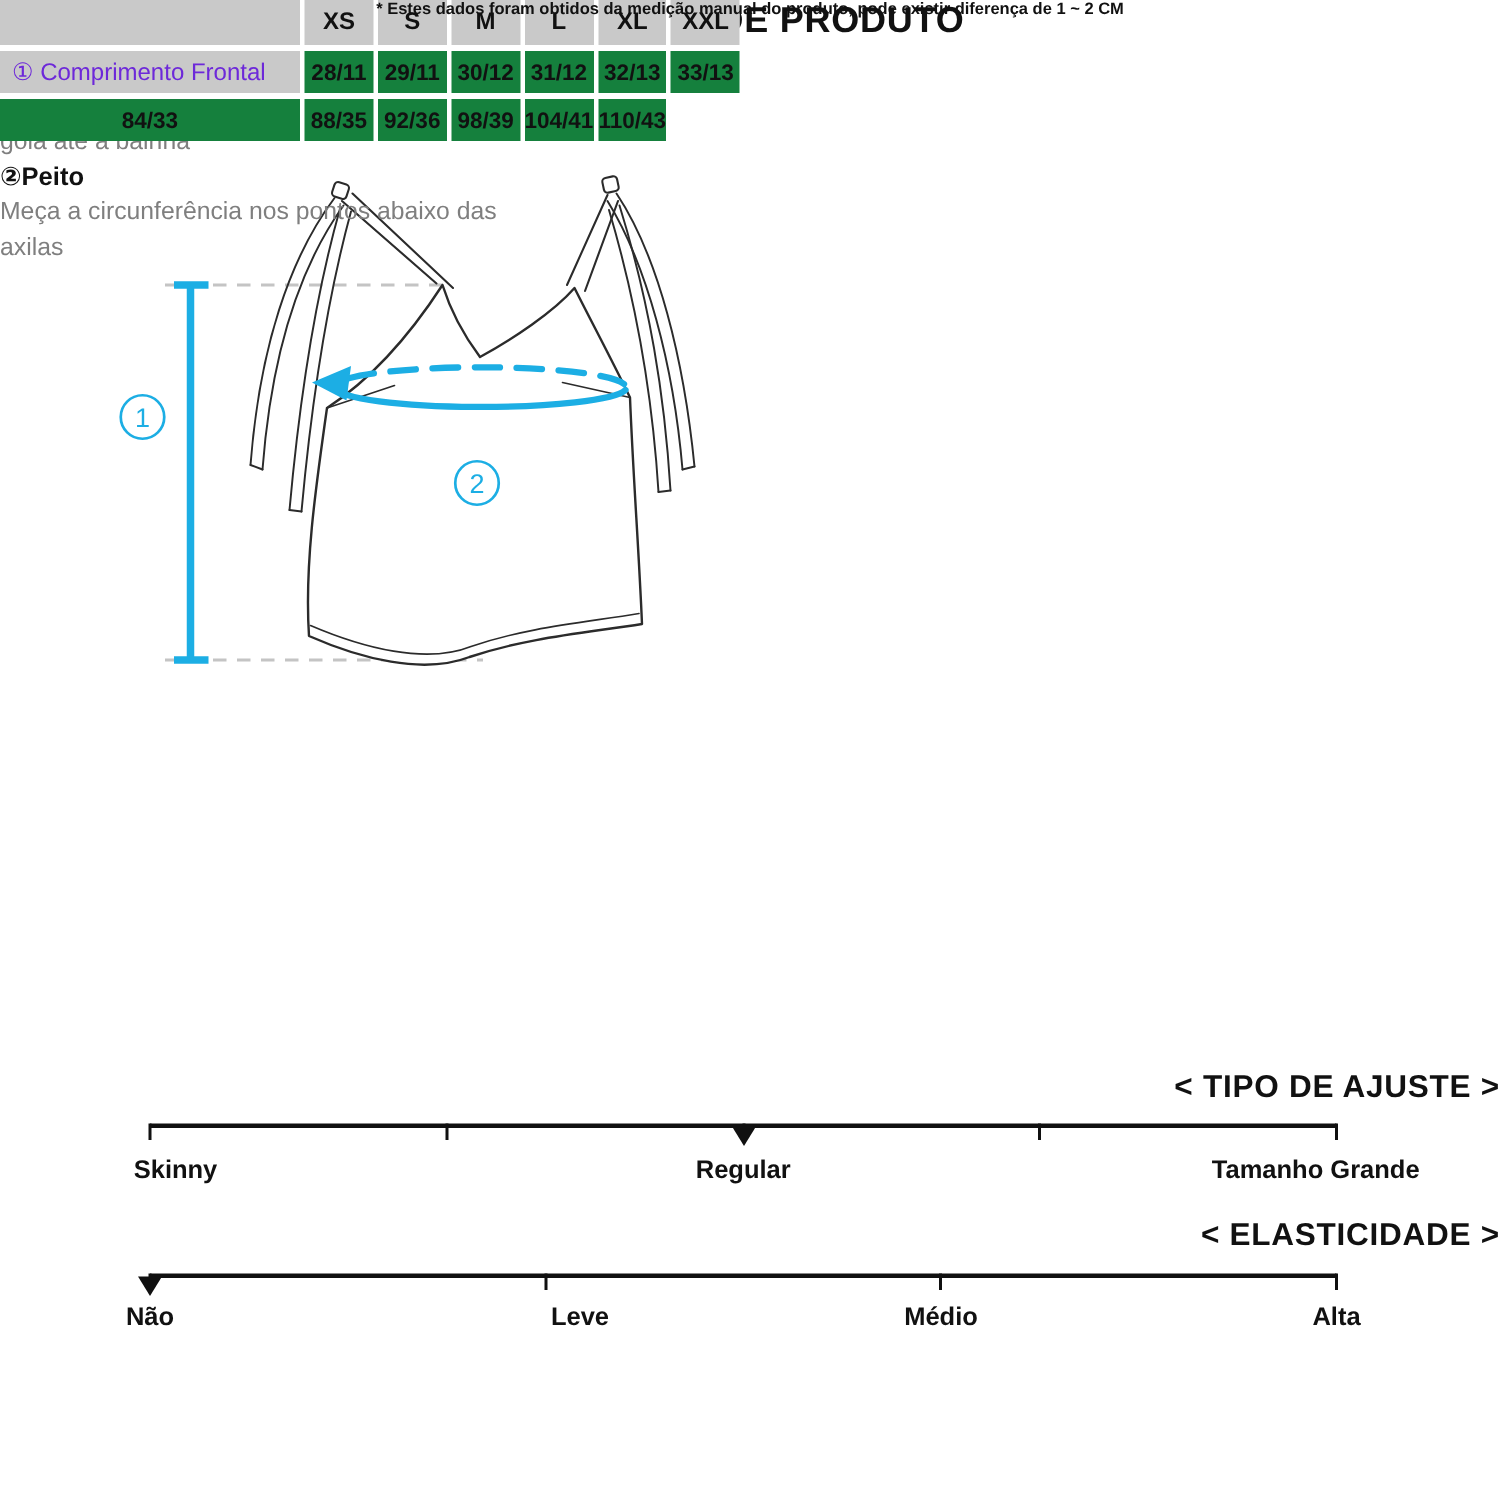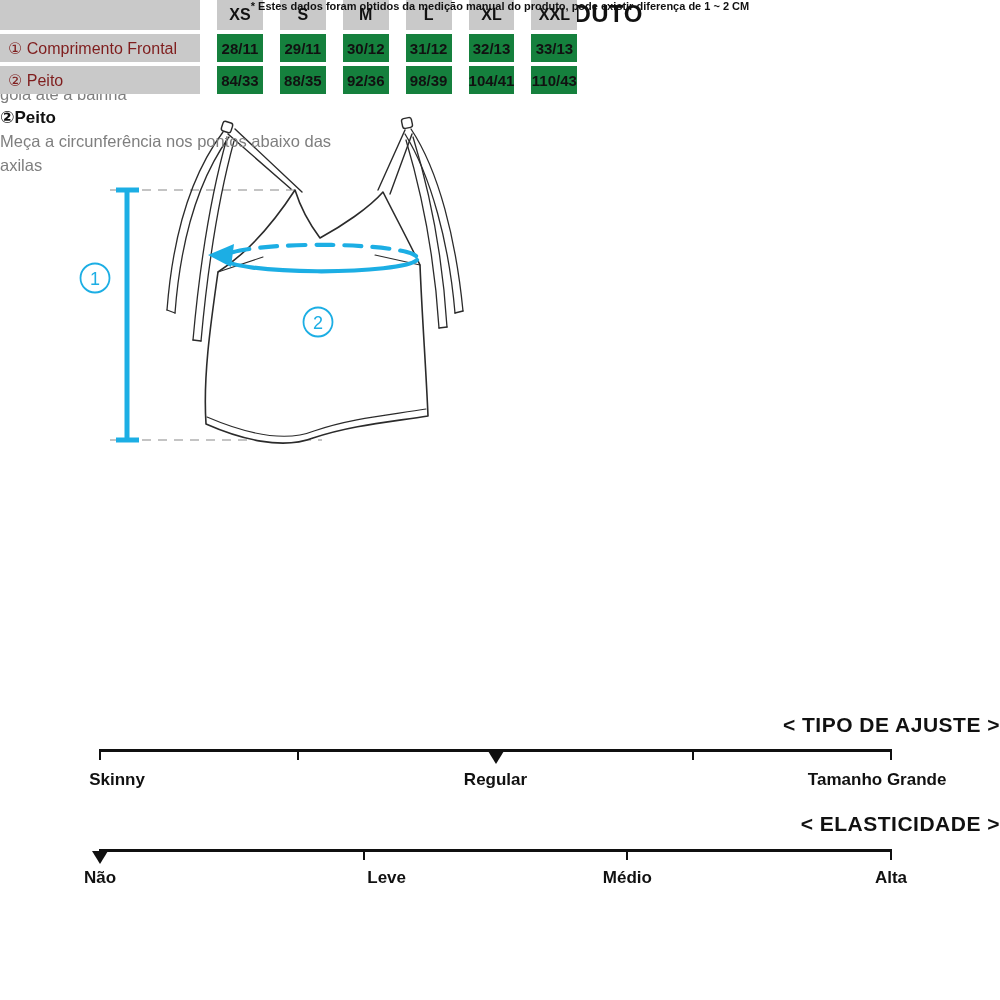--- a/index.html
+++ b/index.html
@@ -28,27 +28,27 @@
   .guide { left:533; top:184; width:430; }
   .guide-heading { font-size:19px; font-weight:bold; margin-bottom:13px; }
   .guide-label { font-size:17px; font-weight:bold; line-height:24px; }
   .guide-desc { font-size:16.5px; line-height:23.5px; color:#7f7f7f; width:352px; }
 
   
   .unit-label { left:55; top:459; width:890; text-align:right; font-size:15px; font-weight:bold; }
   .size-table {
     left:55; top:490; width:890;
     display:grid; grid-template-columns:200px repeat(6,1fr);
-    gap:4px 17px; background:#fff;
+    gap:4px 3px; background:#fff;
   }
   .cell { display:flex; align-items:center; justify-content:center; }
   .cell.head { background:#c9c9c9; height:30px; font-size:16px; font-weight:bold; }
   .cell.rowlabel {
     background:#c9c9c9; height:28px; justify-content:flex-start;
-    padding-left:8px; font-size:16px; color:#7f1d1d;
+    padding-left:8px; font-size:16px; color:#6d28d9;
   }
   .cell.val { background:#15803d; height:28px; font-size:15px; font-weight:bold; }
 
   .footnote { left:0; top:635; width:1000px; text-align:center; font-size:11px; font-weight:bold; }
 
   
   .scale-title { left:0; width:1000px; text-align:right; font-size:21px; font-weight:bold; letter-spacing:.5px; }
   .scale-line { left:100px; width:791px; height:3px; background:#101010; }
   .tick { position:absolute; top:0; width:2px; height:11px; background:#101010; transform:translateX(-1px); }
   .pointer {
@@ -153,21 +153,20 @@
   <div class="cell head">XXL</div>
 
   <div class="cell rowlabel">① Comprimento Frontal</div>
   <div class="cell val">28/11</div>
   <div class="cell val">29/11</div>
   <div class="cell val">30/12</div>
   <div class="cell val">31/12</div>
   <div class="cell val">32/13</div>
   <div class="cell val">33/13</div>
 
-  <div class="cell rowlabel">② Peito</div>
   <div class="cell val">84/33</div>
   <div class="cell val">88/35</div>
   <div class="cell val">92/36</div>
   <div class="cell val">98/39</div>
   <div class="cell val">104/41</div>
   <div class="cell val">110/43</div>
 </div>
 
 <div class="abs footnote">* Estes dados foram obtidos da medição manual do produto, pode existir diferença de 1 ~ 2 CM</div>
 

